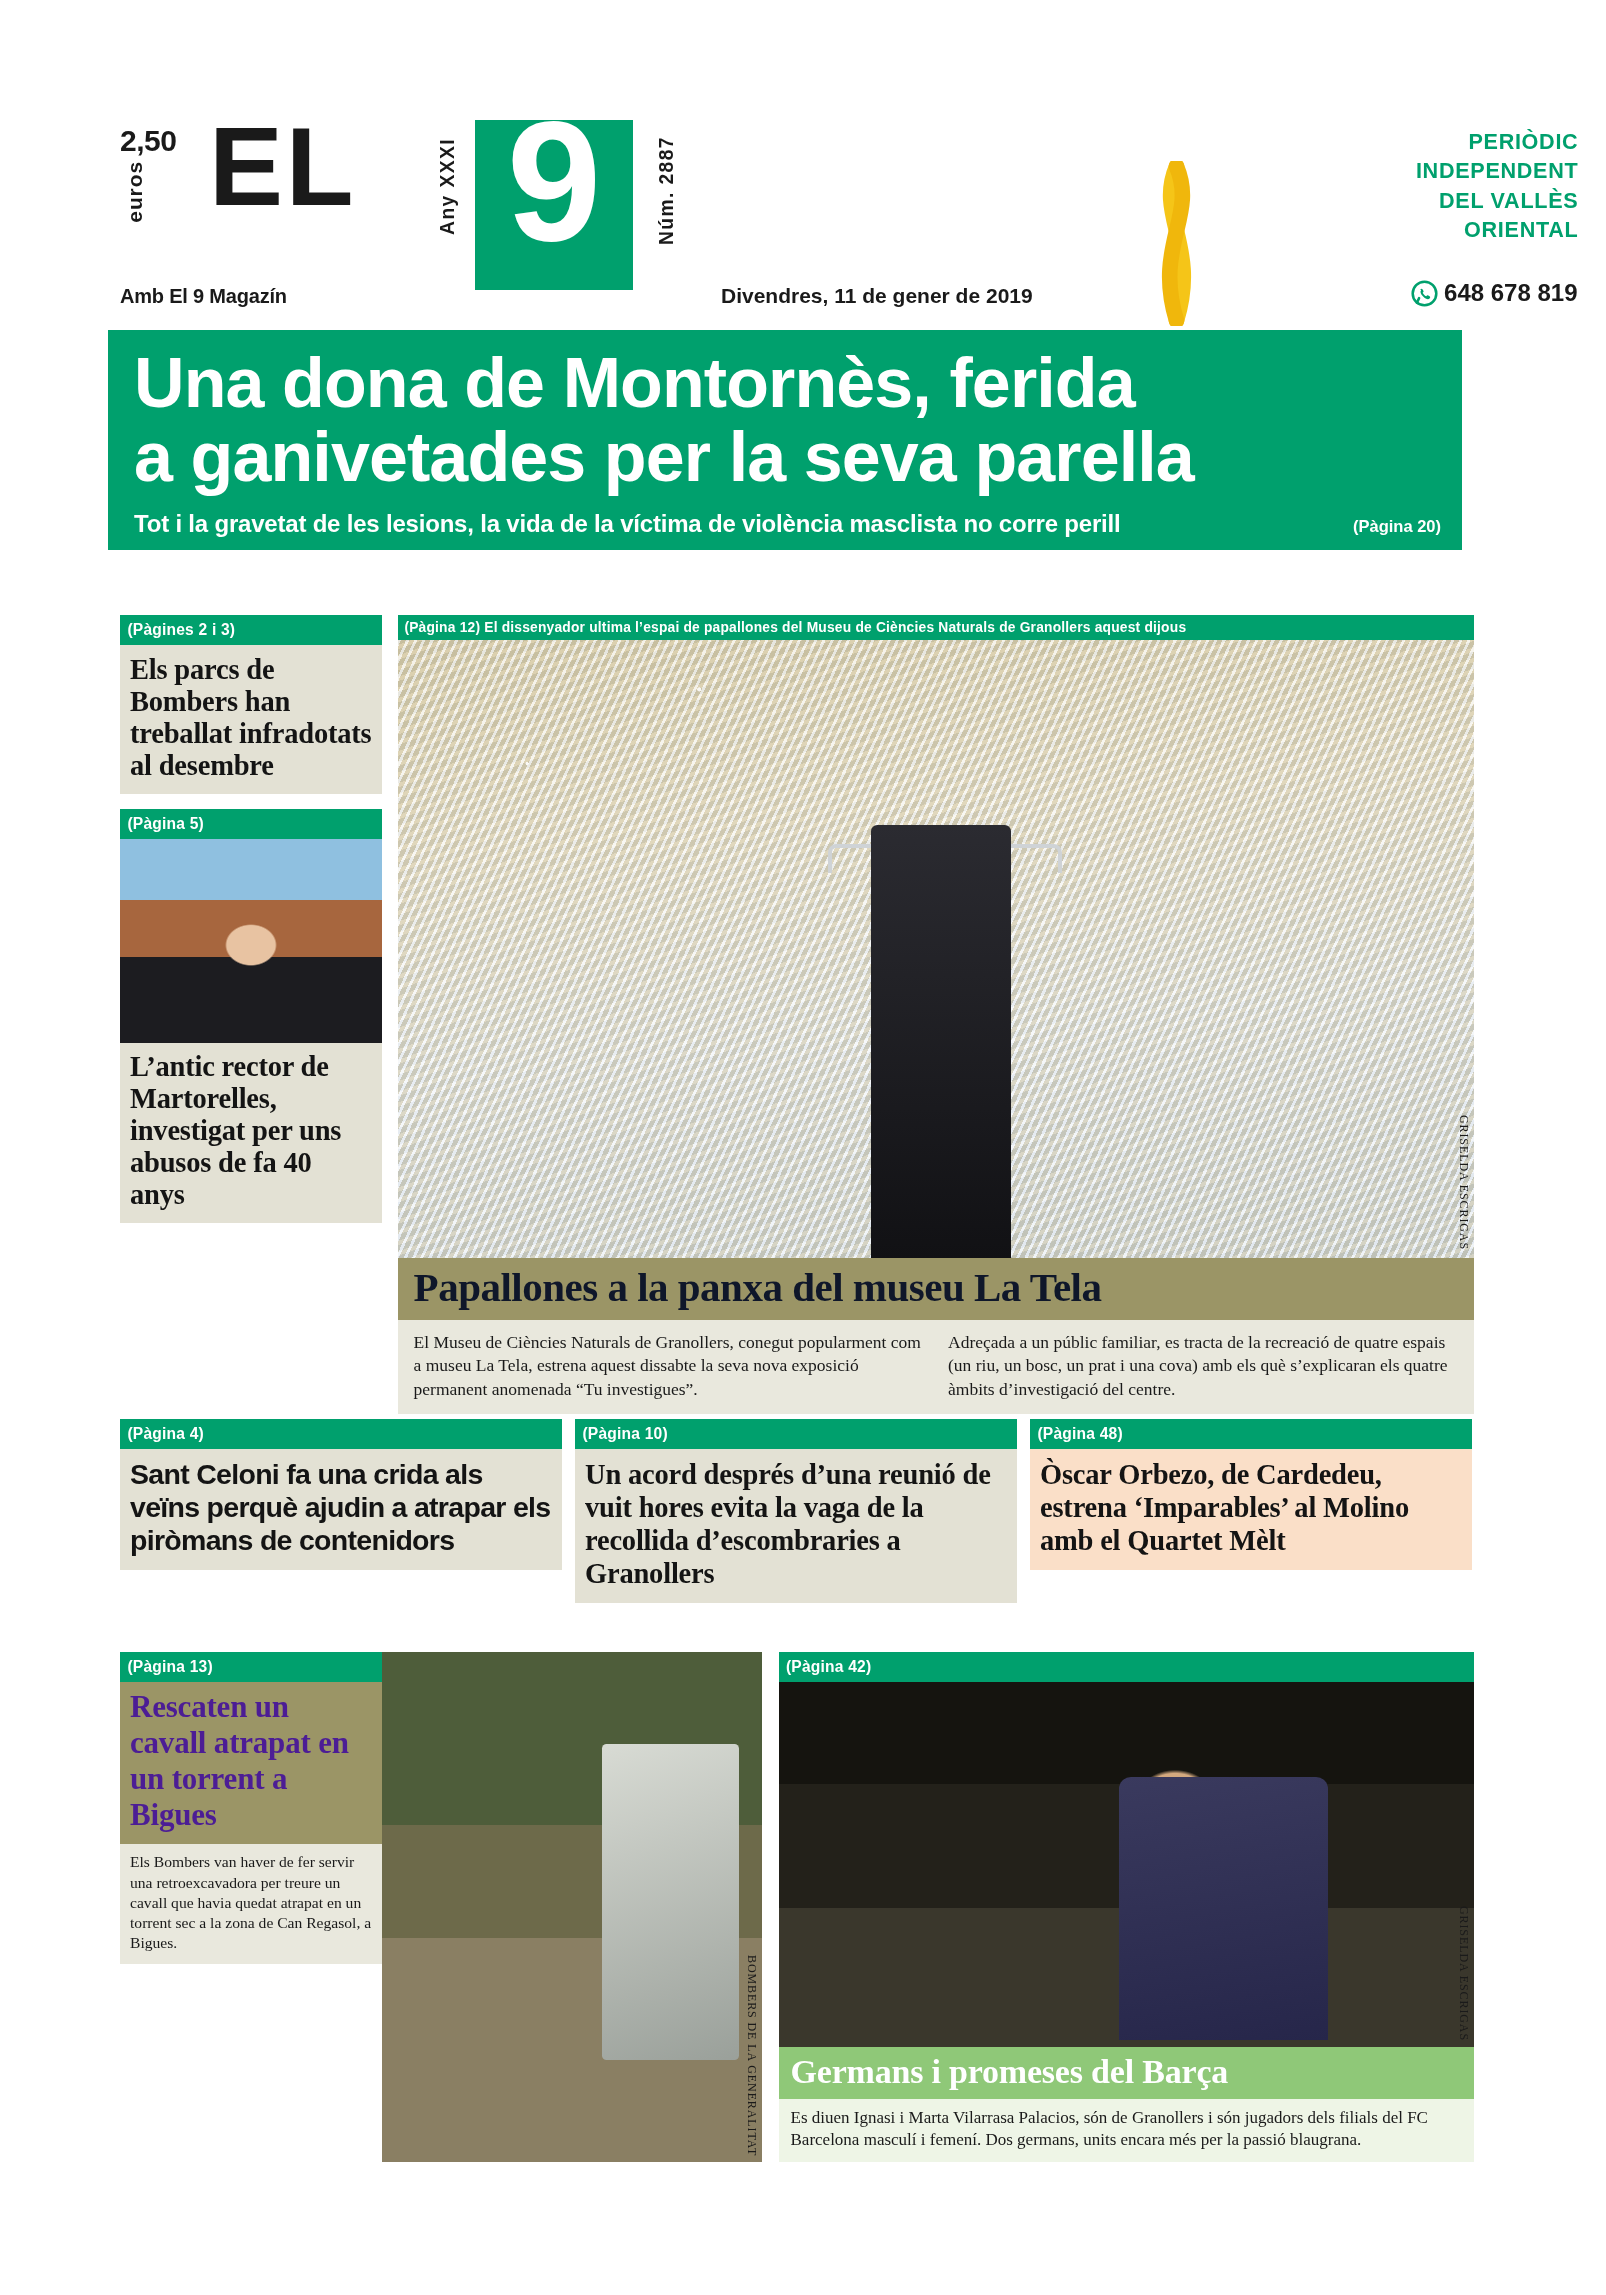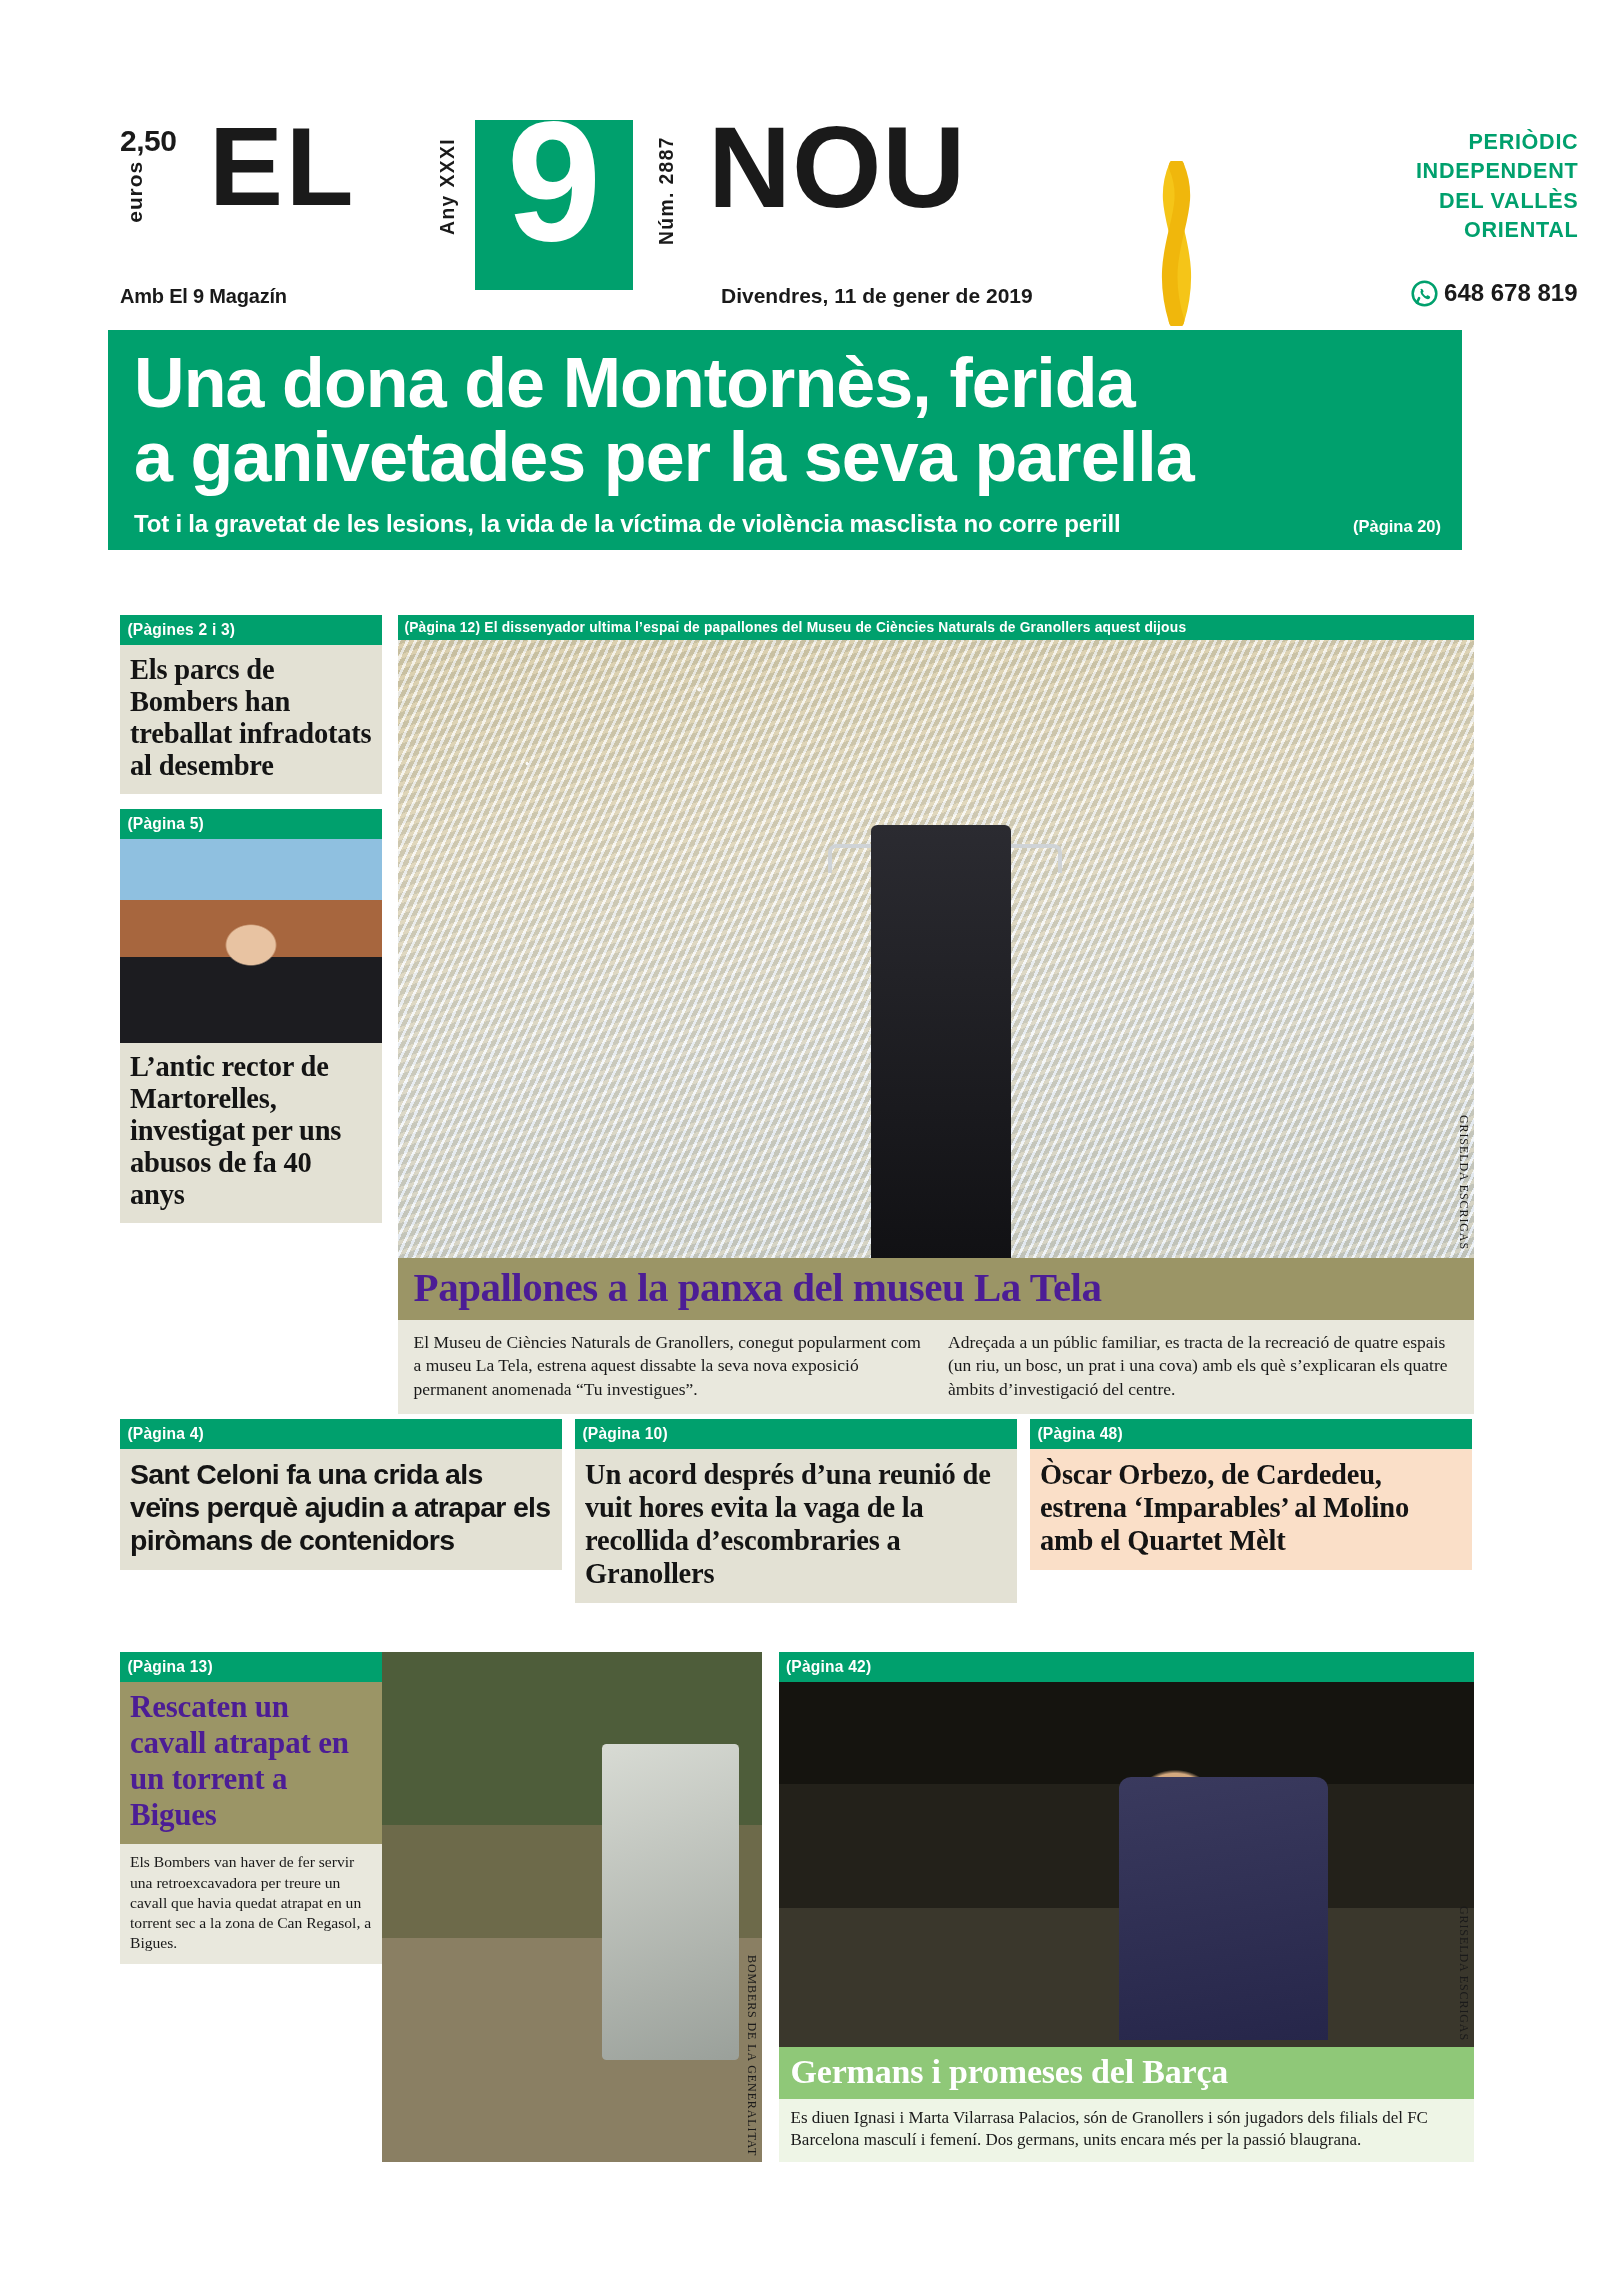--- a/index.html
+++ b/index.html
@@ -125,21 +125,21 @@
   .credit-v{
     position:absolute;font-family:"Liberation Serif",serif;
     font-size:12px;letter-spacing:0.9px;color:#1a1a1a;
     writing-mode:vertical-rl;
   }
   .main-head-bar{
     width:1076px;background:#9b9566;box-sizing:border-box;
     padding:8.3px 15.6px 10px 15.6px;
   }
   .main-head-bar h2{
-    margin:0;color:#4c1d95;font-family:"Liberation Serif",serif;
+    margin:0;color:#0f172a;font-family:"Liberation Serif",serif;
     font-size:41px;font-weight:bold;line-height:1.06;letter-spacing:-0.5px;
   }
   .main-body{
     width:1076px;background:#e9e8dd;box-sizing:border-box;
     padding:11px 15.6px 13px 15.6px;display:flex;gap:24px;
   }
   .main-body p{
     margin:0;flex:1;font-family:"Liberation Serif",serif;
     font-size:17.5px;line-height:1.34;color:#1a1a1a;
   }
@@ -244,21 +244,20 @@
 
   <div class="masthead">
     <div class="price">2,50</div>
     <div class="euros">euros</div>
     <div class="el-word">EL</div>
     <div class="any">Any XXXI</div>
     <div class="nine-box">
       <span>9</span>
     </div>
     <div class="num">Núm. 2887</div>
-    <div class="nou-word">NOU</div>
 
     <svg class="ribbon" viewBox="0 0 90 180">
       <path d="M45 6 C22 60 70 92 45 174" fill="none" stroke="#f5c518" stroke-width="17" stroke-linecap="round"></path>
       <path d="M45 6 C68 60 20 92 45 174" fill="none" stroke="#f0b70c" stroke-width="17" stroke-linecap="round"></path>
     </svg>
 
     <div class="tagline">
       <div>PERIÒDIC</div>
       <div>INDEPENDENT</div>
       <div>DEL VALLÈS</div>

